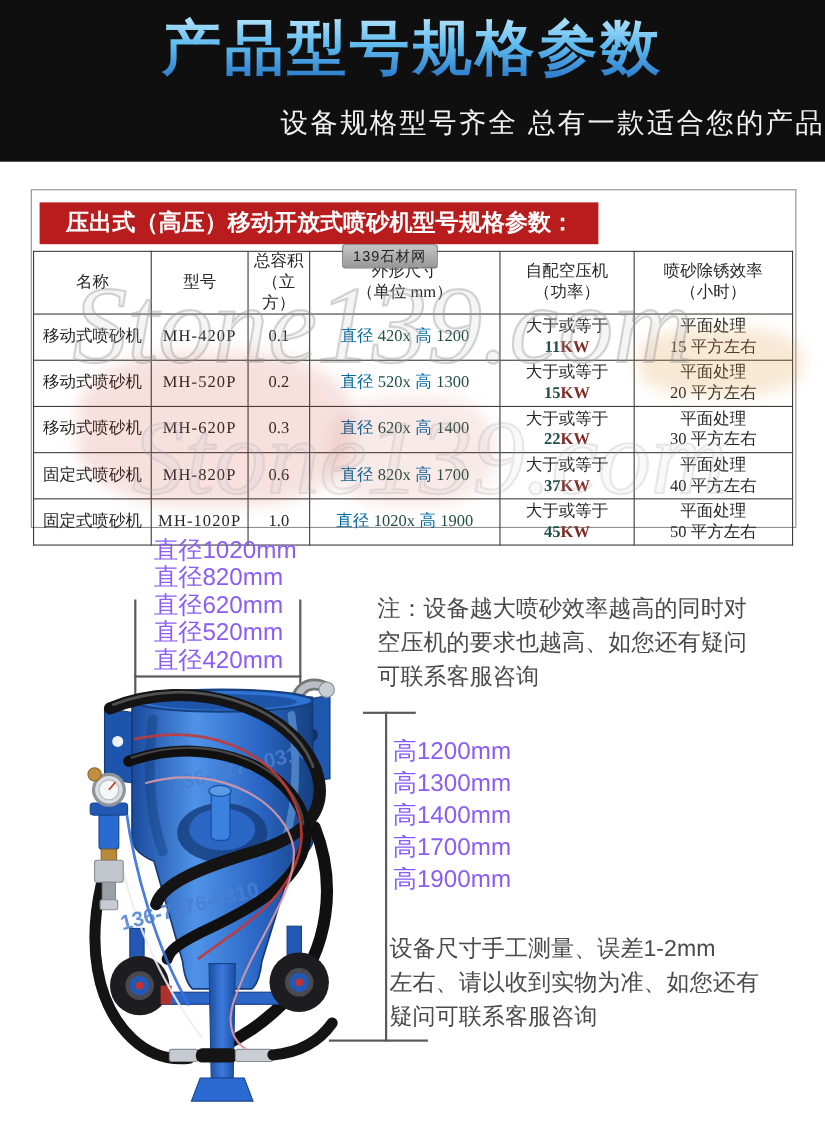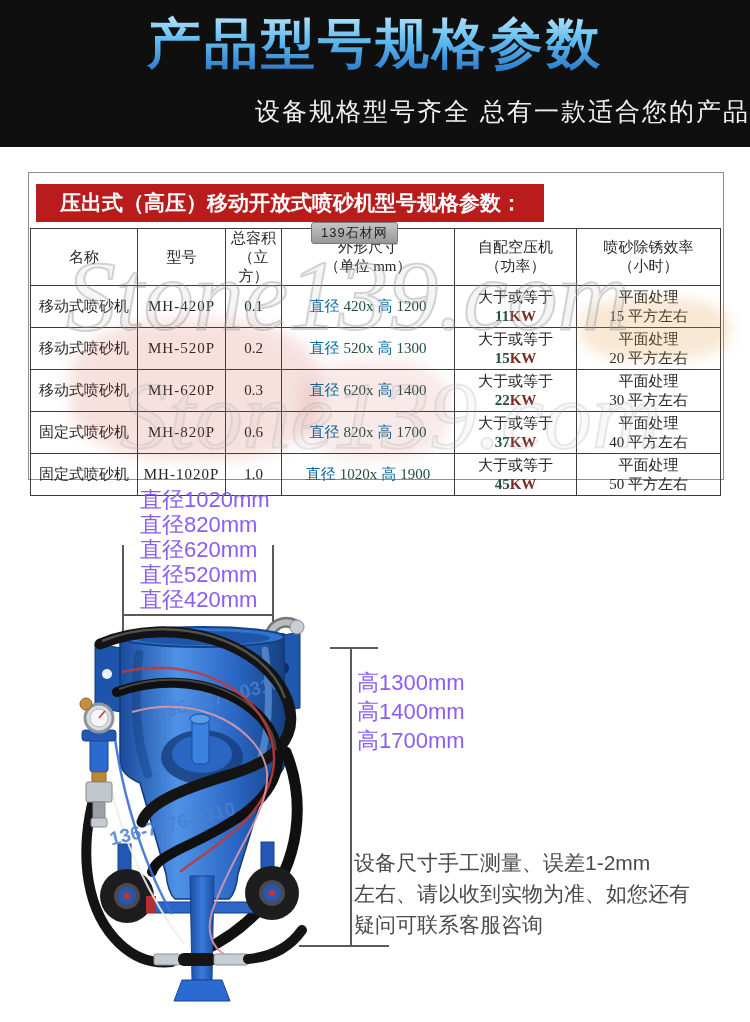--- a/index.html
+++ b/index.html
@@ -158,28 +158,33 @@
     <div>直径1020mm</div>
     <div>直径820mm</div>
     <div>直径620mm</div>
     <div>直径520mm</div>
     <div>直径420mm</div>
   </div>
   <div class="dimline" style="left:122px;top:545px;width:2px;height:93px;"></div>
   <div class="dimline" style="left:272px;top:545px;width:2px;height:93px;"></div>
   <div class="dimline" style="left:122px;top:614px;width:152px;height:2px;"></div>
 
+  <div class="note note-top">注：设备越大喷砂效率越高的同时对
+空压机的要求也越高、如您还有疑问
+可联系客服咨询</div>
 
   <div class="dimline" style="left:350px;top:647px;width:2px;height:300px;"></div>
   <div class="dimline" style="left:330px;top:647px;width:48px;height:2px;"></div>
   <div class="dimline" style="left:299px;top:945px;width:90px;height:2px;"></div>
   <div class="dia-label hgt-list">
+    <div>高1200mm</div>
     <div>高1300mm</div>
     <div>高1400mm</div>
     <div>高1700mm</div>
+    <div>高1900mm</div>
   </div>
 
   <div class="note note-bottom">设备尺寸手工测量、误差1-2mm
 左右、请以收到实物为准、如您还有
 疑问可联系客服咨询</div>
 
   <svg viewBox="0 0 280 405" style="position:absolute;left:62px;top:612px;width:280px;height:405px;" xmlns="http://www.w3.org/2000/svg">
     <defs>
       <linearGradient id="bodyGrad" x1="0" y1="0" x2="1" y2="0">
         <stop offset="0" stop-color="#1a4a9c"></stop>

